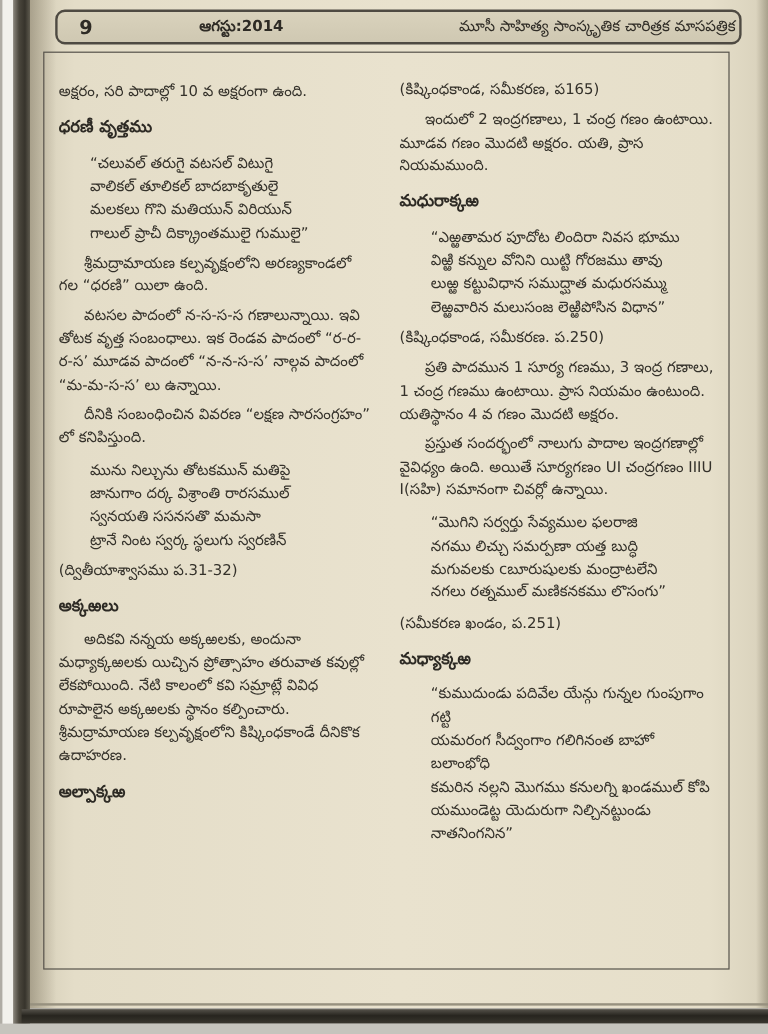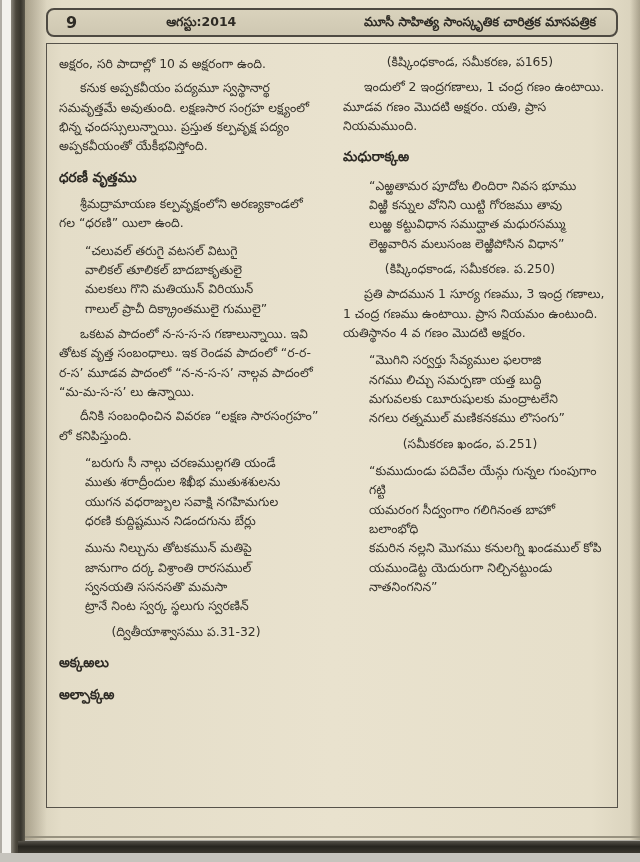--- a/index.html
+++ b/index.html
@@ -31,37 +31,37 @@
   
   .header-bar{
     position:absolute;left:46px;top:8px;width:572px;height:29px;
     border:2px solid #4e4a42;border-radius:8px;
     background:linear-gradient(180deg,#d9d2bc,#cfc8b2);
     display:flex;align-items:center;
     color:#2e2b25;box-sizing:border-box;
   }
   .page-number{font-size:16px;font-weight:bold;margin-left:18px;letter-spacing:1px;}
   .issue-date{font-size:12.5px;font-weight:bold;margin-left:88px;text-align:center;}
-  .masthead{font-size:12.5px;font-weight:bold;margin-left:auto;margin-right:20px;}
+  .masthead{font-size:12.5px;font-weight:normal;margin-left:auto;margin-right:3px;}
 
   
   .content-frame{
-    position:absolute;left:46px;top:43px;width:572px;height:765px;
+    position:absolute;left:36px;top:43px;width:572px;height:765px;
     border:1.5px solid #56524a;background:transparent;
     box-sizing:border-box;display:flex;gap:22px;
-    padding:8px 12px 6px 12px;overflow:hidden;
+    padding:20px 12px 6px 12px;overflow:hidden;
     color:#34312a;
   }
   .col{width:50%;font-size:12.4px;line-height:1.56;}
   .block{margin:0 0 4px 0;}
   .para{text-indent:1.7em;margin:5px 0;}
   .para-flush{margin:2px 0 5px;}
   .heading{font-weight:bold;font-size:13.6px;margin:11px 0 6px;color:#2d2a24;}
   .verse{margin:8px 0 6px 26px;white-space:pre-line;}
-  .attribution{text-align:center;margin:0 8px 6px 0;}
+  .attribution{text-align:left;margin:0 8px 6px 0;}
 </style>
 </head>
 <body>
 
 <div class="scan">
   <div class="paper"></div>
   <div class="crease"></div>
   <div class="right-shade"></div>
   <div class="edge-white"></div>
   <div class="spine"></div>
@@ -71,55 +71,53 @@
 
   <div class="header-bar">
     <span class="page-number">9</span>
     <span class="issue-date">ఆగస్టు:2014</span>
     <span class="masthead">మూసీ సాహిత్య సాంస్కృతిక చారిత్రక మాసపత్రిక</span>
   </div>
 
   <div class="content-frame">
     <div class="col" id="left-col">
         <div class="block para-flush">అక్షరం, సరి పాదాల్లో 10 వ అక్షరంగా ఉంది.</div>
-        <div class="block para">కనుక అప్పకవీయం పద్యమూ స్వస్థానార్థ సమవృత్తమే అవుతుంది. లక్షణసార సంగ్రహ లక్ష్యంలో భిన్న ఛందస్సులున్నాయి. ప్రస్తుత కల్పవృక్ష పద్యం అప్పకవీయంతో యేకీభవిస్తోంది.</div>
         <div class="block heading">ధరణీ వృత్తము</div>
-        <div class="block para">శ్రీమద్రామాయణ కల్పవృక్షంలోని అరణ్యకాండలో గల “ధరణి” యిలా ఉంది.</div>
         <div class="block verse">“చలువల్ తరుగై వటసల్ విటుగై
 వాలికల్ తూలికల్ బాదబాకృతులై
 మలకలు గొని మతియున్ విరియున్
 గాలుల్ ప్రాచీ దిక్క్రాంతములై గుములై”</div>
-        <div class="block para">ఒకటవ పాదంలో న-స-స-స గణాలున్నాయి. ఇవి తోటక వృత్త సంబంధాలు. ఇక రెండవ పాదంలో “ర-ర-ర-స’ మూడవ పాదంలో “న-న-స-స’ నాల్గవ పాదంలో “మ-మ-స-స’ లు ఉన్నాయి.</div>
+        <div class="block para">శ్రీమద్రామాయణ కల్పవృక్షంలోని అరణ్యకాండలో గల “ధరణి” యిలా ఉంది.</div>
+        <div class="block para">వటసల పాదంలో న-స-స-స గణాలున్నాయి. ఇవి తోటక వృత్త సంబంధాలు. ఇక రెండవ పాదంలో “ర-ర-ర-స’ మూడవ పాదంలో “న-న-స-స’ నాల్గవ పాదంలో “మ-మ-స-స’ లు ఉన్నాయి.</div>
         <div class="block para">దీనికి సంబంధించిన వివరణ “లక్షణ సారసంగ్రహం” లో కనిపిస్తుంది.</div>
-        <div class="block verse">“బరుగు సీ నాల్గు చరణముల్లగతి యండే
-ముతు శరాద్రీందుల శిఖీభ ముతుశశులను
-యుగన వధరాజ్బుల సవాక్షి నగహిమగుల
-ధరణి కుద్దిష్టమున నిడందగును బేర్లు</div>
         <div class="block verse">మును నిల్చును తోటకమున్ మతిపై
 జానుగాం దర్క విశ్రాంతి రారసముల్
 స్వనయతి ససనసతొ మమసా
 ట్రానే నింట స్వర్క స్థలుగు స్వరణిన్</div>
         <div class="block attribution">(ద్వితీయాశ్వాసము ప.31-32)</div>
         <div class="block heading">అక్కఱలు</div>
+        <div class="block para">అదికవి నన్నయ అక్కఱలకు, అందునా మధ్యాక్కఱలకు యిచ్చిన ప్రోత్సాహం తరువాత కవుల్లో లేకపోయింది. నేటి కాలంలో కవి సమ్రాట్లే వివిధ రూపాలైన అక్కఱలకు స్థానం కల్పించారు. శ్రీమద్రామాయణ కల్పవృక్షంలోని కిష్కింధకాండే దీనికొక ఉదాహరణ.</div>
         <div class="block heading">అల్పాక్కఱ</div>
       </div>
     <div class="col" id="right-col">
         <div class="block attribution">(కిష్కింధకాండ, సమీకరణ, ప165)</div>
         <div class="block para">ఇందులో 2 ఇంద్రగణాలు, 1 చంద్ర గణం ఉంటాయి. మూడవ గణం మొదటి అక్షరం. యతి, ప్రాస నియమముంది.</div>
         <div class="block heading">మధురాక్కఱ</div>
         <div class="block verse">“ఎఱ్ఱతామర పూదోట లిందిరా నివస భూము
 విఱ్ఱి కన్నుల వోనిని యిట్టి గోరజము తావు
 లుఱ్ఱ కట్టువిధాన సముద్ఘాత మధురసమ్ము
 లెఱ్ఱవారిన మలుసంజ లెఱ్ఱిపోసిన విధాన”</div>
         <div class="block attribution">(కిష్కింధకాండ, సమీకరణ. ప.250)</div>
         <div class="block para">ప్రతి పాదమున 1 సూర్య గణము, 3 ఇంద్ర గణాలు, 1 చంద్ర గణము ఉంటాయి. ప్రాస నియమం ఉంటుంది. యతిస్థానం 4 వ గణం మొదటి అక్షరం.</div>
+        <div class="block para">ప్రస్తుత సందర్భంలో నాలుగు పాదాల ఇంద్రగణాల్లో వైవిధ్యం ఉంది. అయితే సూర్యగణం UI చంద్రగణం IIIU I(సహి) సమానంగా చివర్లో ఉన్నాయి.</div>
         <div class="block verse">“మొగిని సర్వర్తు సేవ్యముల ఫలరాజి
 నగము లిచ్చు సమర్పణా యత్త బుద్ధి
 మగువలకు cబూరుషులకు మంద్రాటలేని
 నగలు రత్నముల్ మణికనకము లొసంగు”</div>
         <div class="block attribution">(సమీకరణ ఖండం, ప.251)</div>
+        <div class="block heading">మధ్యాక్కఱ</div>
         <div class="block verse">“కుముదుండు పదివేల యేన్గు గున్నల గుంపుగాం గట్టి
 యమరంగ సీద్వంగాం గలిగినంత బాహో బలాంభోధి
 కమరిన నల్లని మొగము కనులగ్ని ఖండముల్ కోపి
 యముండెట్ట యెదురుగా నిల్చినట్టుండు నాతనింగనిన”</div>
       </div>
   </div>
 </div>
 
 </body></html>

